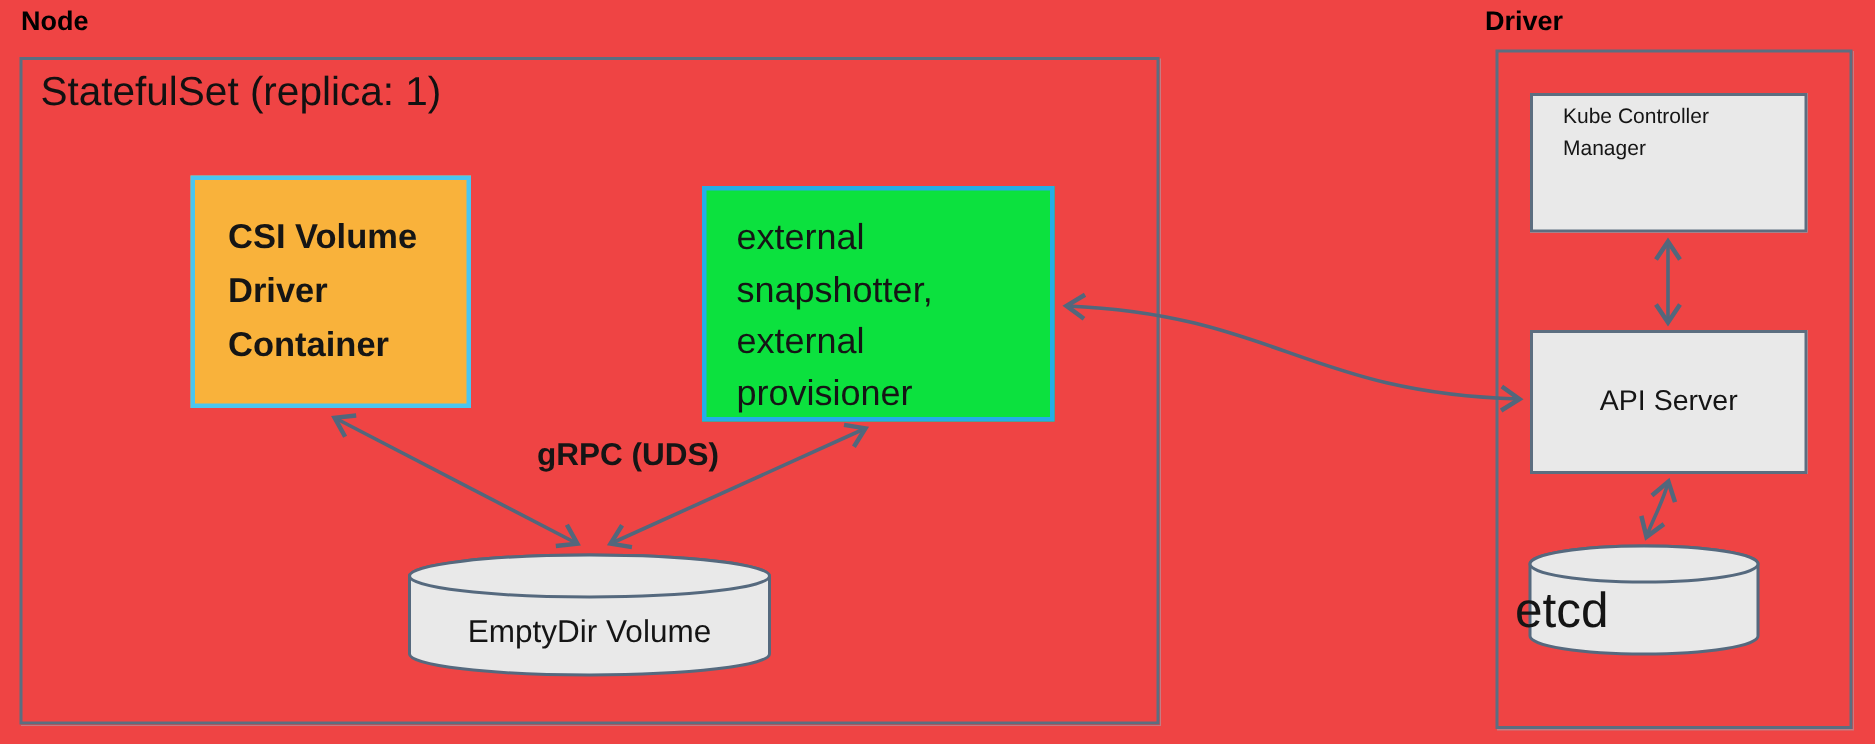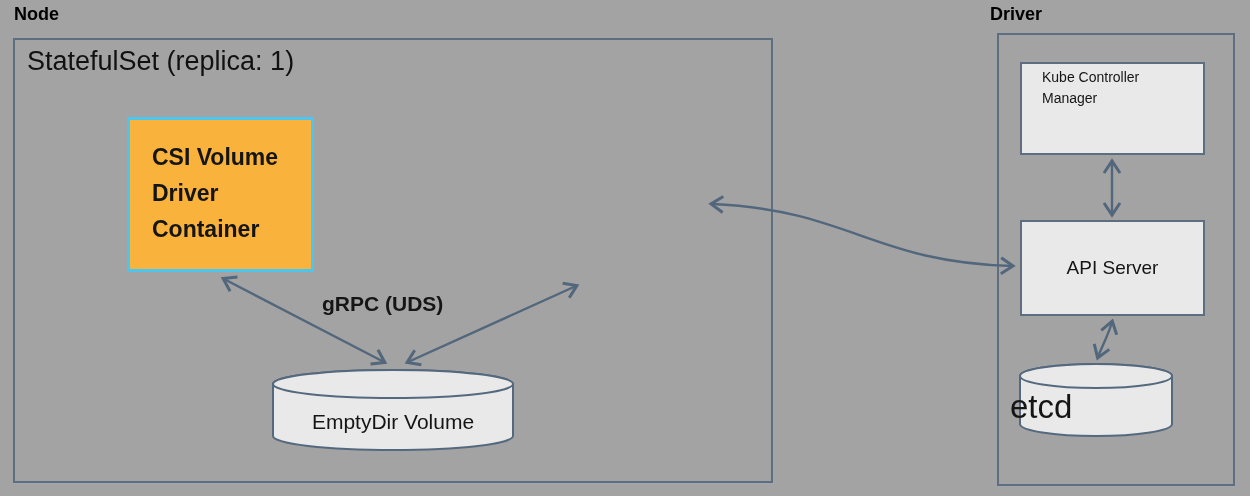--- a/index.html
+++ b/index.html
@@ -1,19 +1,19 @@
 <!DOCTYPE html>
 <html><head>
 <meta charset="utf-8">
 <style>
   html,body{margin:0;padding:0;background:#ffffff;}
   .canvas{
     position:relative;
     width:1250px;height:496px;
-    background:#a3a3a3;
+    background:#ef4444;
     font-family:"Liberation Sans", sans-serif;
     color:#151515;
     overflow:hidden;
   }
   .abs{position:absolute;}
   .group-label{font-weight:bold;font-size:18px;color:#000;z-index:1;}
   .outer-box{
     border:2px solid #5c6e80;
     background:transparent;
     box-shadow:1px 1px 0 rgba(160,172,184,.55);
@@ -29,21 +29,21 @@
     padding:20px 0 0 22px;font-size:23px;font-weight:600;line-height:1.56;width:150px;
   }
   .sidecar-box{
     left:468px;top:124px;width:235px;height:157px;
     background:#0ce13e;border:3px solid #24aee8;
     box-sizing:border-box;z-index:1;
   }
   .sidecar-box .txt{
     padding:15px 0 0 20px;font-size:24px;font-weight:400;line-height:1.44;width:185px;
   }
-  .grpc-label{font-size:21px;font-weight:bold;z-index:3;}
+  .grpc-label{font-size:21px;font-weight:bold;z-index:3;margin-left:36px;}
   .gray-box{
     background:#e9e9e9;border:2px solid #5c6e80;box-sizing:border-box;z-index:1;
   }
   .kcm-box{left:1020px;top:62px;width:185px;height:93px;}
   .kcm-box .txt{padding:3px 0 0 20px;font-size:14px;line-height:1.48;width:120px;}
   .api-box{left:1020px;top:220px;width:185px;height:96px;display:flex;align-items:center;justify-content:center;}
   .api-box .txt{font-size:19px;}
   .cyl-label{z-index:3;}
   .emptydir-label{left:278px;top:410px;width:230px;text-align:center;font-size:21px;}
   .etcd-label{left:1010px;top:388px;font-size:33px;}
@@ -57,20 +57,23 @@
   <div class="abs group-label" style="left:14px;top:4px;">Node</div>
 
   <div class="abs outer-box" style="left:13px;top:38px;width:756px;height:441px;"></div>
 
   <div class="abs statefulset-label" style="left:27px;top:46px;">StatefulSet (replica: 1)</div>
 
   <div class="abs csi-box">
     <div class="txt">CSI Volume Driver Container</div>
   </div>
 
+  <div class="abs sidecar-box">
+    <div class="txt">external snapshotter, external provisioner</div>
+  </div>
 
   <div class="abs grpc-label" style="left:322px;top:292px;">gRPC (UDS)</div>
 
   <div class="abs group-label" style="left:990px;top:4px;">Driver</div>
 
   <div class="abs outer-box" style="left:997px;top:33px;width:234px;height:449px;"></div>
 
   <div class="abs gray-box kcm-box">
     <div class="txt">Kube Controller Manager</div>
   </div>

